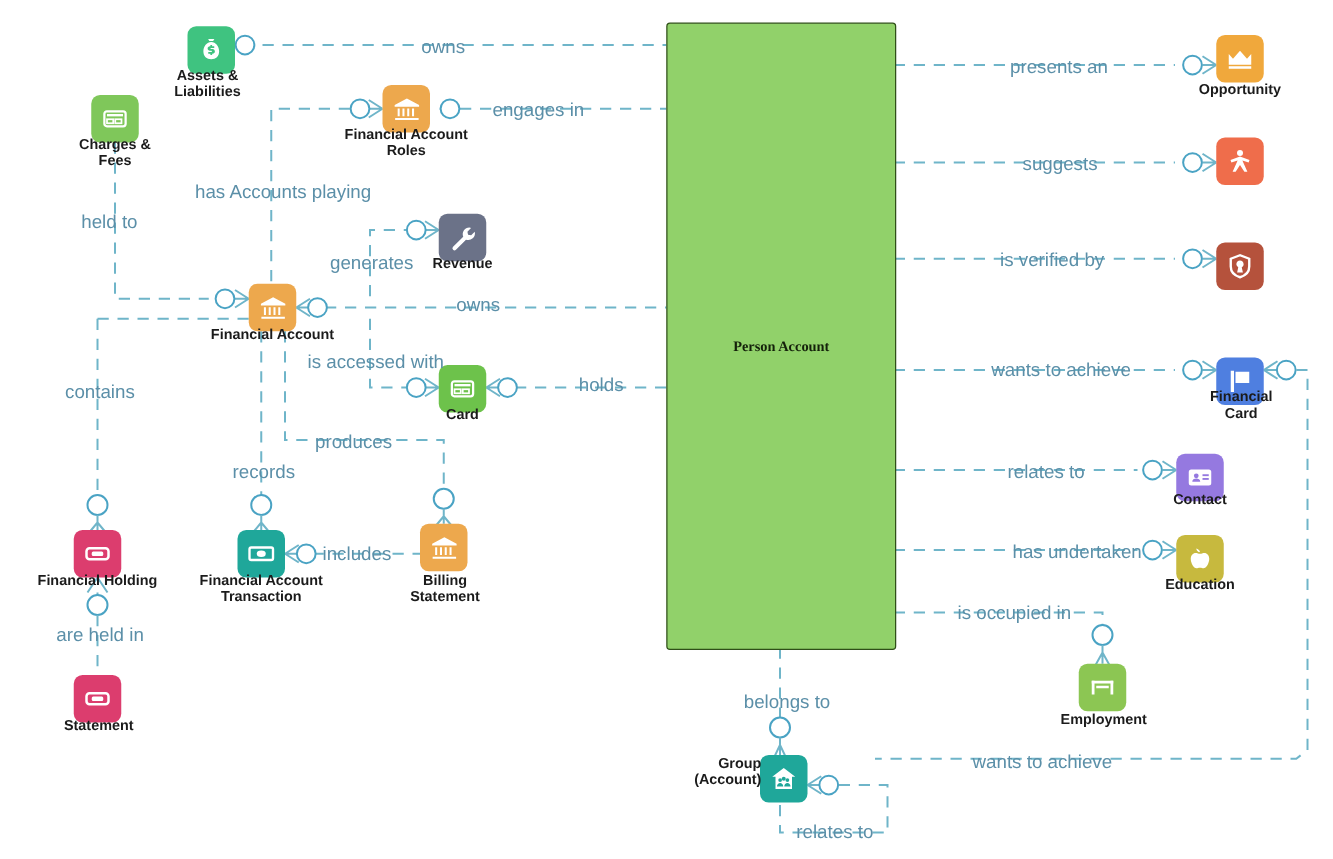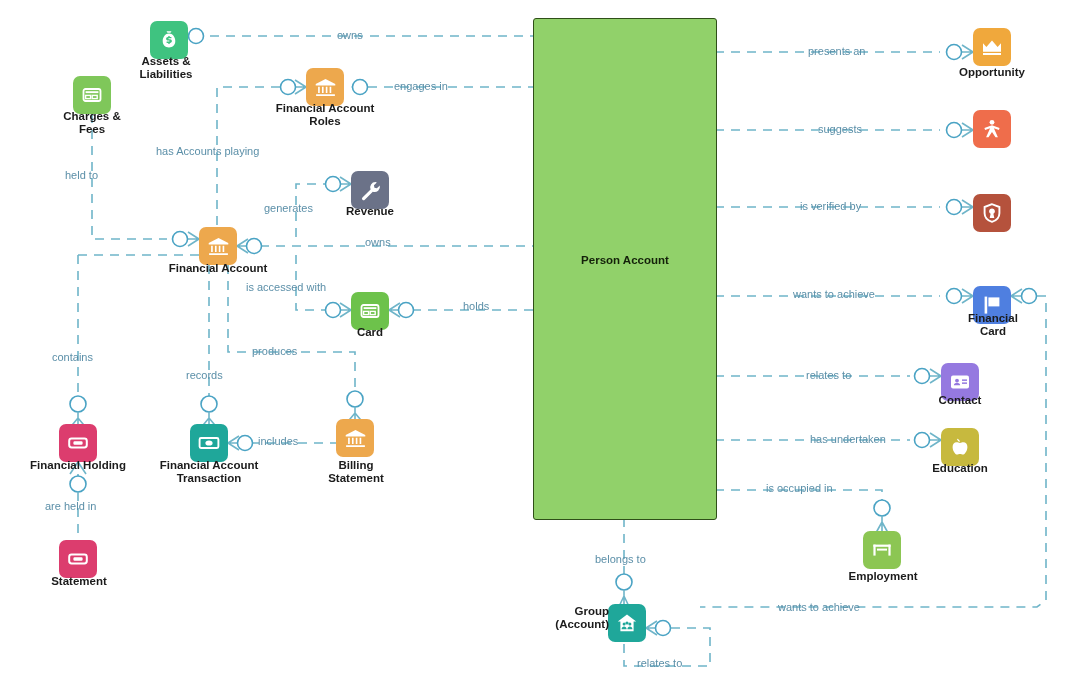--- a/index.html
+++ b/index.html
@@ -3,21 +3,21 @@
 <meta charset="utf-8">
 <style>
   html,body{margin:0;padding:0;background:#ffffff;}
   body{width:1066px;height:687px;overflow:hidden;font-family:"Liberation Sans",sans-serif;}
   #canvas{position:relative;width:1066px;height:687px;background:#ffffff;}
   svg.wires{position:absolute;left:0;top:0;width:1066px;height:687px;}
   .node{position:absolute;}
   .node .tile{width:38px;height:38px;border-radius:7px;display:flex;align-items:center;justify-content:center;box-sizing:border-box;}
   .node .tile svg{display:block;}
   .label{position:absolute;font-size:11.5px;font-weight:bold;color:#1b1b1b;text-align:center;line-height:13px;white-space:pre-line;}
-  .relname{position:absolute;font-size:11px;color:#5b8fa8;white-space:nowrap;}
+  .relname{position:absolute;font-size:15px;color:#5b8fa8;white-space:nowrap;}
   .bigbox{position:absolute;background:#91d16a;border:1.6px solid #2f4f18;border-radius:3px;}
   .bigbox .t{position:absolute;left:0;right:0;text-align:center;font-size:11.5px;font-weight:bold;color:#14210a;}
 </style>
 </head>
 <body>
 
 <div id="canvas">
 
   <svg class="wires" viewBox="0 0 1066 687">
     <defs>
@@ -161,21 +161,21 @@
     </g>
 
     <g>
       <path class="s" d="M646 628 L657 621 M646 628 L657 635 M646 628 L657 628"></path>
       <circle class="cr" cx="663" cy="628" r="7.5"></circle>
     </g>
     <path class="d" d="M671 628 L710 628 L710 666 L624 666 L624 642"></path>
   </svg>
 
   <div class="bigbox" style="left:533px;top:18px;width:182px;height:500px;">
-    <div class="t" style="top:235px;">Person Account</div>
+    <div class="t" style="top:253px;font-family:Liberation Serif, serif;">Person Account</div>
   </div>
 
   <div class="node" style="left:150px;top:21px;">
     <div class="tile" style="background:#3fc380;">
       <svg width="24" height="24" viewBox="0 0 24 24">
           <path fill="#fff" d="M9.5 3.2h5l-1 1.6h-3zM12 5.6c3.6 0 6.3 3.6 6.3 7.4 0 4.2-2.6 6.4-6.3 6.4s-6.3-2.2-6.3-6.4c0-3.8 2.7-7.4 6.3-7.4zm.7 2.3h-1.4v1h-.4c-1 0-1.8.8-1.8 1.8s.8 1.8 1.8 1.8h1.2c.3 0 .5.2.5.5s-.2.5-.5.5h-2.5v1.4h1.7v1h1.4v-1h.4c1 0 1.8-.8 1.8-1.8s-.8-1.9-1.8-1.9h-1.2c-.3 0-.5-.2-.5-.5s.2-.4.5-.4h2.5V8.9h-1.7z"></path>
         </svg>
     </div>
   </div>
   <div class="label" style="left:116px;top:55px;width:100px;">Assets &amp;
@@ -362,21 +362,21 @@
 (Account)</div>
 
   <div class="relname" style="left:337px;top:29px;">owns</div>
   <div class="relname" style="left:394px;top:80px;">engages in</div>
   <div class="relname" style="left:156px;top:145px;">has Accounts playing</div>
   <div class="relname" style="left:65px;top:169px;">held to</div>
   <div class="relname" style="left:264px;top:202px;">generates</div>
   <div class="relname" style="left:365px;top:236px;">owns</div>
   <div class="relname" style="left:246px;top:281px;">is accessed with</div>
   <div class="relname" style="left:463px;top:300px;">holds</div>
-  <div class="relname" style="left:52px;top:305px;margin-top:46px;">contains</div>
+  <div class="relname" style="left:52px;top:305px;">contains</div>
   <div class="relname" style="left:252px;top:345px;">produces</div>
   <div class="relname" style="left:186px;top:369px;">records</div>
   <div class="relname" style="left:258px;top:435px;">includes</div>
   <div class="relname" style="left:45px;top:500px;">are held in</div>
   <div class="relname" style="left:808px;top:45px;">presents an</div>
   <div class="relname" style="left:818px;top:123px;">suggests</div>
   <div class="relname" style="left:800px;top:200px;">is verified by</div>
   <div class="relname" style="left:793px;top:288px;">wants to achieve</div>
   <div class="relname" style="left:806px;top:369px;">relates to</div>
   <div class="relname" style="left:810px;top:433px;">has undertaken</div>

